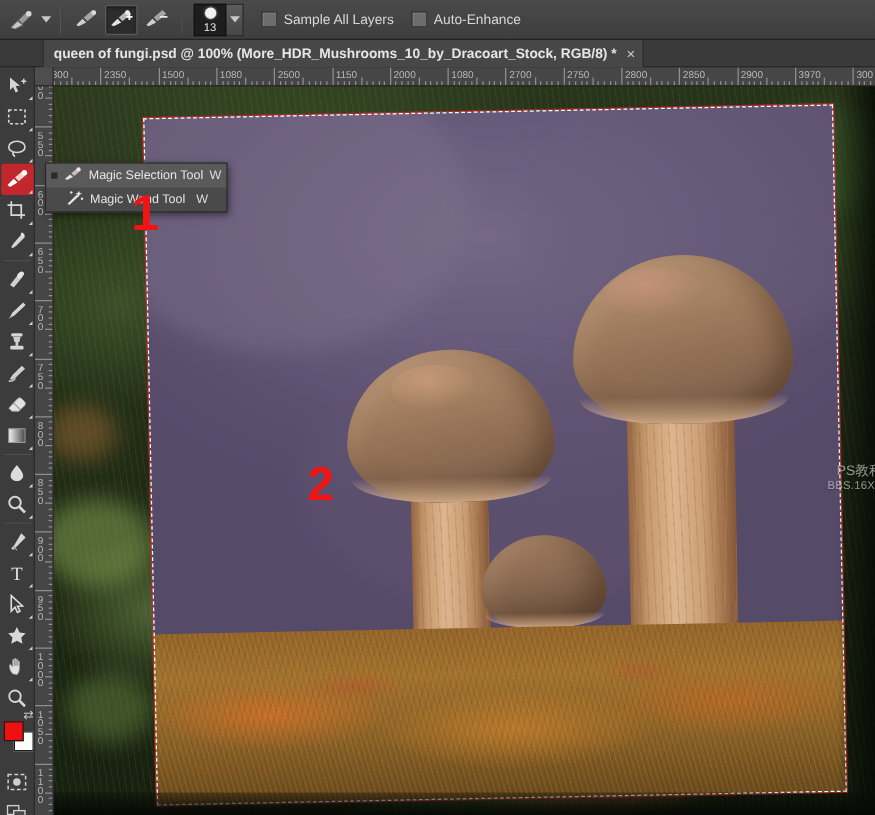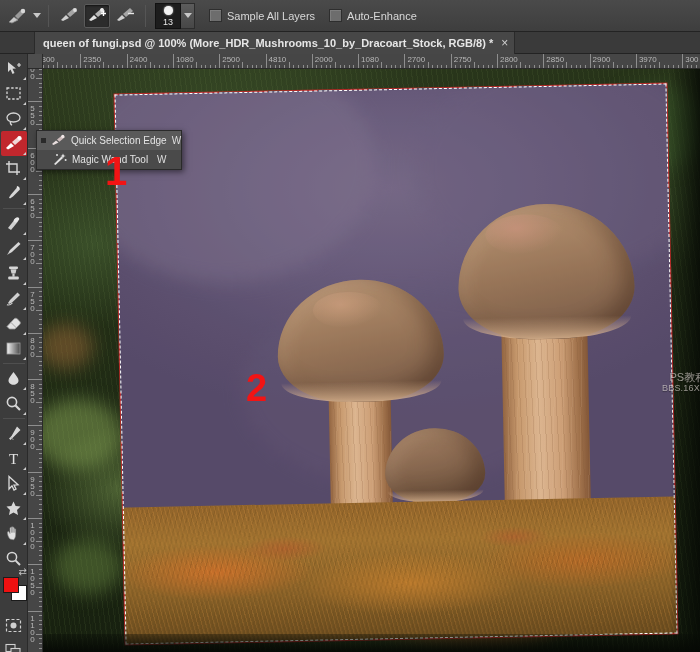--- a/index.html
+++ b/index.html
@@ -677,21 +677,21 @@
       <div class="rtick" style="left: 56.93px; height: 3px;"></div>
       <div class="rtick" style="left: 61.56px; height: 3px;"></div>
       <div class="rtick" style="left: 66.19px; height: 3px;"></div>
       <div class="rtick" style="left: 70.82px; height: 3px;"></div>
       <div class="rtick" style="left: 75.45px; height: 6px;"></div>
       <div class="rtick" style="left: 80.08px; height: 3px;"></div>
       <div class="rtick" style="left: 84.71px; height: 3px;"></div>
       <div class="rtick" style="left: 89.34px; height: 3px;"></div>
       <div class="rtick" style="left: 93.97px; height: 3px;"></div>
       <div class="rtick" style="left: 98.6px; height: 14px;"></div>
-      <div class="rlabel" style="left: 101.6px;">2400</div>
+      <div class="rlabel" style="left: 101.6px;">1500</div>
       <div class="rtick" style="left: 103.23px; height: 3px;"></div>
       <div class="rtick" style="left: 107.86px; height: 3px;"></div>
       <div class="rtick" style="left: 112.49px; height: 3px;"></div>
       <div class="rtick" style="left: 117.12px; height: 3px;"></div>
       <div class="rtick" style="left: 121.75px; height: 6px;"></div>
       <div class="rtick" style="left: 126.38px; height: 3px;"></div>
       <div class="rtick" style="left: 131.01px; height: 3px;"></div>
       <div class="rtick" style="left: 135.64px; height: 3px;"></div>
       <div class="rtick" style="left: 140.27px; height: 3px;"></div>
       <div class="rtick" style="left: 144.9px; height: 14px;"></div>
@@ -710,21 +710,21 @@
       <div class="rtick" style="left: 195.83px; height: 3px;"></div>
       <div class="rtick" style="left: 200.46px; height: 3px;"></div>
       <div class="rtick" style="left: 205.09px; height: 3px;"></div>
       <div class="rtick" style="left: 209.72px; height: 3px;"></div>
       <div class="rtick" style="left: 214.35px; height: 6px;"></div>
       <div class="rtick" style="left: 218.98px; height: 3px;"></div>
       <div class="rtick" style="left: 223.61px; height: 3px;"></div>
       <div class="rtick" style="left: 228.24px; height: 3px;"></div>
       <div class="rtick" style="left: 232.87px; height: 3px;"></div>
       <div class="rtick" style="left: 237.5px; height: 14px;"></div>
-      <div class="rlabel" style="left: 240.5px;">4810</div>
+      <div class="rlabel" style="left: 240.5px;">1150</div>
       <div class="rtick" style="left: 242.13px; height: 3px;"></div>
       <div class="rtick" style="left: 246.76px; height: 3px;"></div>
       <div class="rtick" style="left: 251.39px; height: 3px;"></div>
       <div class="rtick" style="left: 256.02px; height: 3px;"></div>
       <div class="rtick" style="left: 260.65px; height: 6px;"></div>
       <div class="rtick" style="left: 265.28px; height: 3px;"></div>
       <div class="rtick" style="left: 269.91px; height: 3px;"></div>
       <div class="rtick" style="left: 274.54px; height: 3px;"></div>
       <div class="rtick" style="left: 279.17px; height: 3px;"></div>
       <div class="rtick" style="left: 283.8px; height: 14px;"></div>
@@ -1029,21 +1029,21 @@
   <div id="tool-flyout">
     <div class="flyout-item active">
       <span class="fly-bullet"></span>
       <span class="fly-ico">
         <svg width="15" height="12" viewBox="0 0 15 12">
             <path d="M1 10 L5 6.5 L7.5 8.6 L2.5 11 Z" fill="#e8dede"></path>
             <path d="M6 5.6 L11.6 1 L13.8 3.2 L8.4 7.8 Z" fill="#cdbcbc"></path>
             <circle cx="11.8" cy="2.4" r="1.6" fill="#f2e8e8"></circle>
           </svg>
       </span>
-      <span class="fly-label">Quick Selection Edge</span>
+      <span class="fly-label">Magic Selection Tool</span>
       <span class="fly-key">W</span>
     </div>
     <div class="flyout-item">
       <span class="fly-bullet hidden"></span>
       <span class="fly-ico">
         <svg width="15" height="12" viewBox="0 0 15 12">
             <path d="M2 11 L9.5 3.5 L11 5 L3.5 12 Z" fill="#e2e2e2"></path>
             <path d="M11 0.5 L11.8 2.4 L13.8 3 L11.8 3.6 L11 5.6 L10.2 3.6 L8.2 3 L10.2 2.4 Z" fill="#f0f0f0"></path>
             <circle cx="5" cy="2" r="1" fill="#e0e0e0"></circle>
             <circle cx="13.6" cy="7" r="1" fill="#e0e0e0"></circle>

